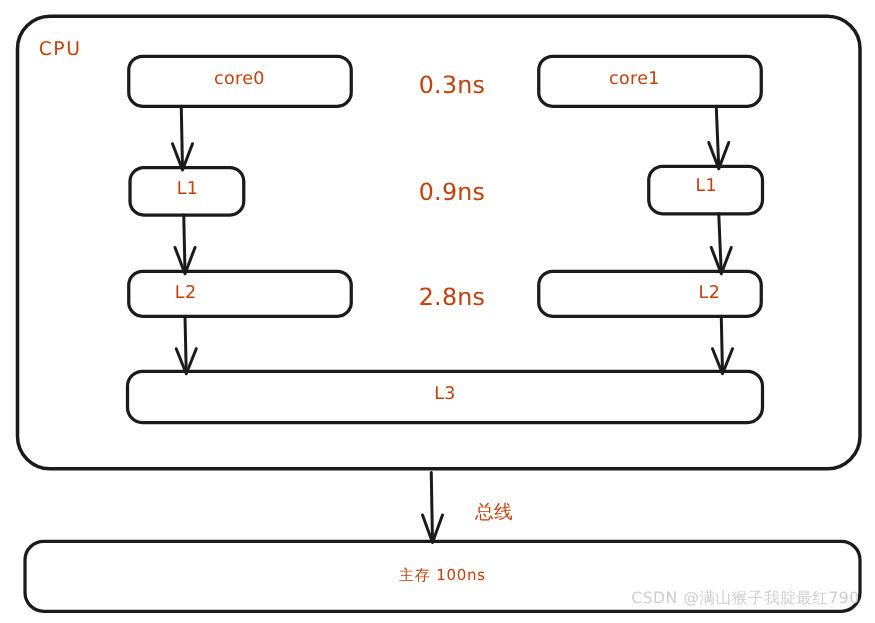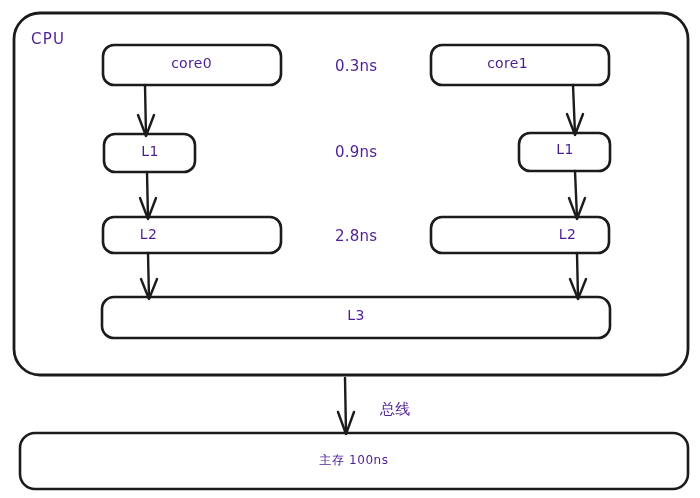--- a/index.html
+++ b/index.html
@@ -37,27 +37,27 @@
     stroke:#1b1b1b;
     stroke-width:2.4;
     stroke-linecap:round;
     stroke-linejoin:round;
     fill:none;
   }
 
   .lbl{
     position:absolute;
     font-family:"DejaVu Sans", sans-serif;
-    color:#4c1d95;
+    color:#c2410c;
     white-space:nowrap;
     letter-spacing:.3px;
   }
   .lbl-cpu{font-size:15px;left:31px;top:30px;letter-spacing:1.2px;}
   .lbl-box{font-size:14px;}
-  .lbl-lat{font-size:15px;letter-spacing:.2px;}
+  .lbl-lat{font-size:19px;letter-spacing:.2px;}
 
   .core0{left:0;top:55px;width:383px;text-align:center;}
   .core1{left:316px;top:55px;width:383px;text-align:center;}
   .l1a{left:105px;top:143px;width:90px;text-align:center;}
   .l1b{left:520px;top:141px;width:90px;text-align:center;}
   .l2a{left:111px;top:226px;width:75px;text-align:center;}
   .l2b{left:530px;top:226px;width:75px;text-align:center;}
   .l3{left:102px;top:307px;width:508px;text-align:center;}
 
   .lat03{left:335px;top:57px;}
@@ -153,14 +153,15 @@
   <div class="lbl lbl-box l3">L3</div>
 
   <div class="lbl lbl-lat lat03">0.3ns</div>
   <div class="lbl lbl-lat lat09">0.9ns</div>
   <div class="lbl lbl-lat lat28">2.8ns</div>
 
   <div class="lbl bus">总线</div>
 
   <div class="lbl mem">主存  100ns</div>
 
+  <div class="watermark">CSDN @满山猴子我腚最红790</div>
 
 </div>
 
 </body></html>

